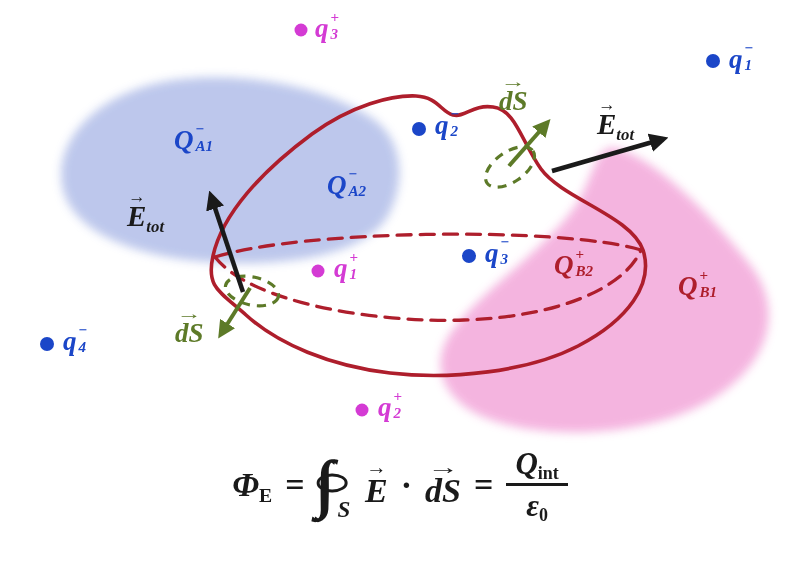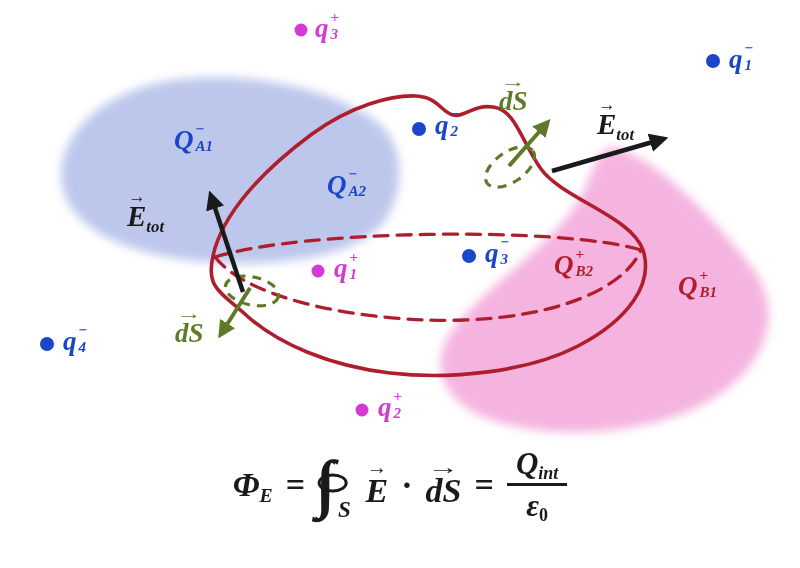--- a/index.html
+++ b/index.html
@@ -28,21 +28,21 @@
   .c-red{color:#ae1e2c}
   .c-olive{color:#5d7a28}
   .c-black{color:#1a1a1a}
   .fs29{font-size:29px}
 
   
   .equation{position:absolute;left:0;top:448px;width:100%;display:flex;
     justify-content:center;align-items:center;gap:13px;color:#1a1a1a;
     font-weight:700;font-size:34px;line-height:1}
   .eq-var{font-style:italic}
-  .eq-sub{font-size:0.58em;font-style:italic;display:inline-block;transform:translateY(0.30em)}
+  .eq-sub{font-size:0.58em;display:inline-block;transform:translateY(0.30em)}
   .eq-op{font-style:normal;font-weight:700}
   .eq-group{display:inline-flex;align-items:baseline}
   .eqvec{font-size:1em}
 
   .oint{position:relative;display:inline-block;font-weight:400;font-style:normal;
     font-size:64px;line-height:0.95;padding-right:14px}
   .oint-glyphs{display:inline-block;letter-spacing:-0.32em;padding-right:0.32em}
   .oint-circle{position:absolute;left:42%;top:47%;transform:translate(-50%,-50%);
     width:0.48em;height:0.30em;border:3px solid #1a1a1a;border-radius:50%}
   .oint-sub{position:absolute;left:58%;bottom:-6px;font-size:0.36em;font-style:italic;font-weight:700}

